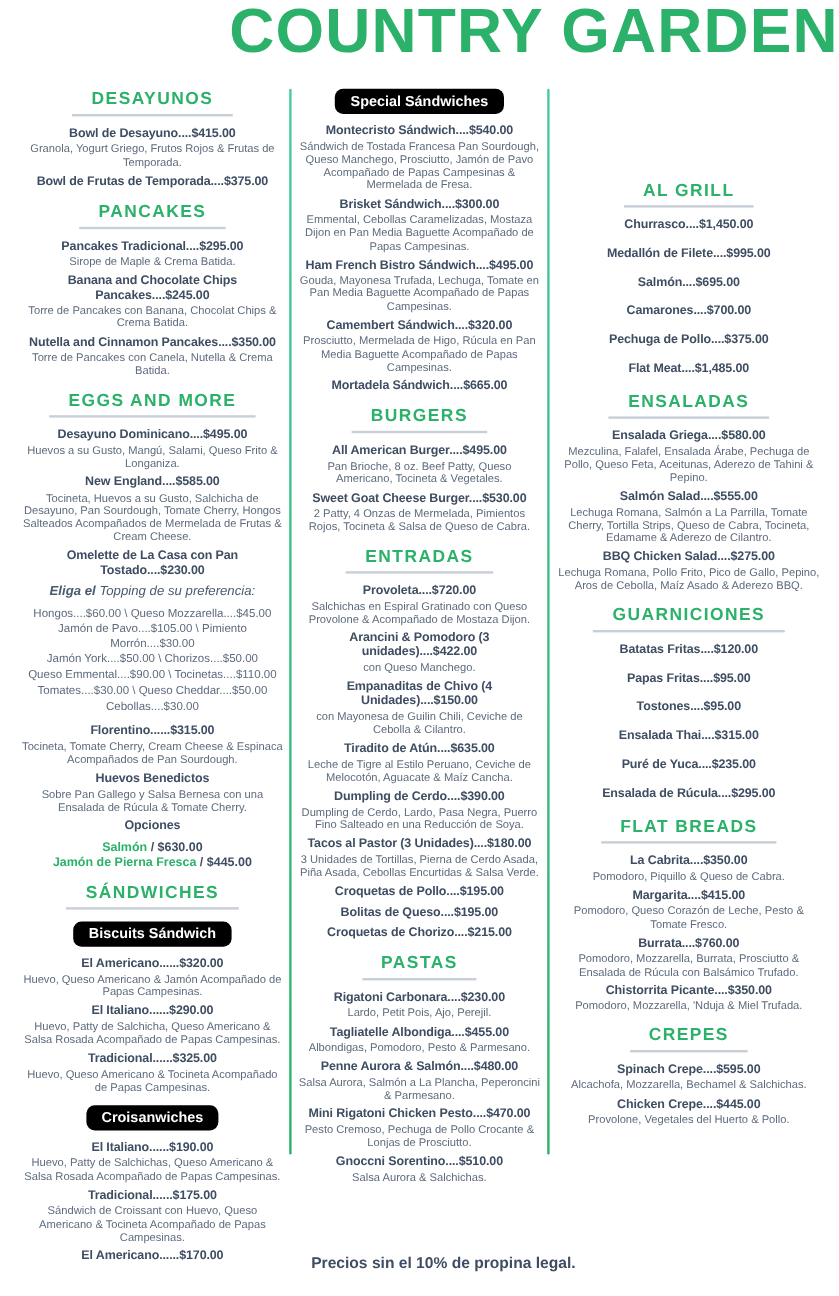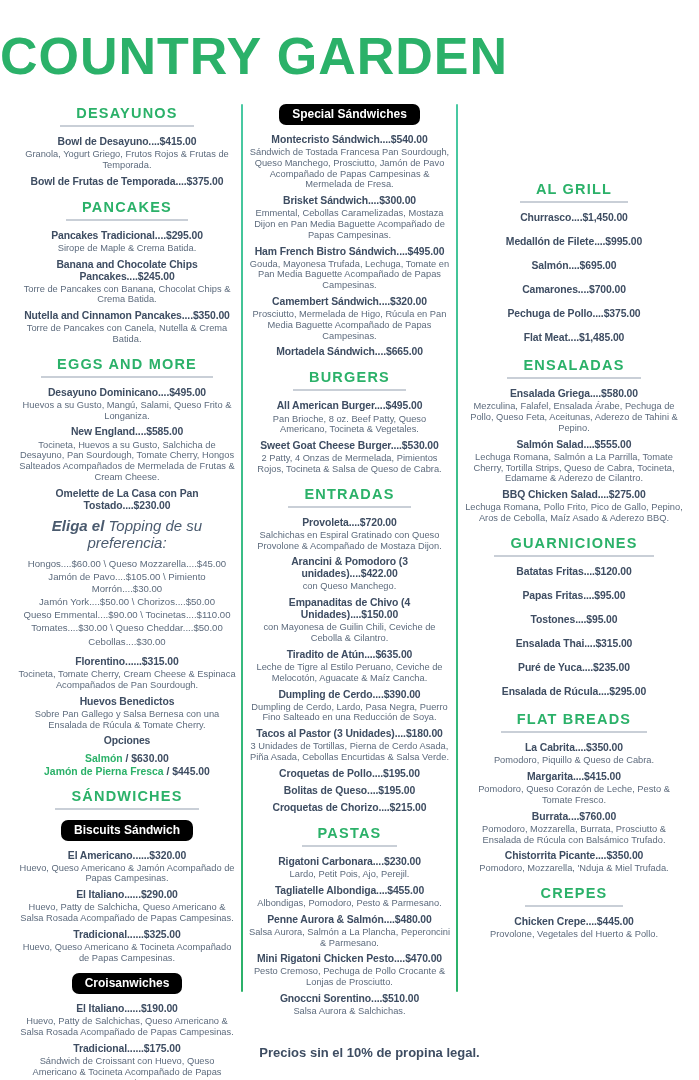--- a/index.html
+++ b/index.html
@@ -3,21 +3,21 @@
 <meta charset="utf-8">
 <style>
   html,body{margin:0;padding:0;}
   body{
     width:699px;height:1080px;position:relative;overflow:hidden;
     background:#ffffff;color:#3e4d62;
     font-family:"Liberation Sans",sans-serif;
     -webkit-font-smoothing:antialiased;
   }
   .title{
-    text-align:left;padding-top:30px;font-size:52px;font-weight:700;
+    text-align:right;font-size:52px;font-weight:700;
     color:#2bb169;letter-spacing:1px;line-height:1;
   }
   .menu{
     display:flex;justify-content:space-between;align-items:flex-start;
     padding:22px 14px 0 18px;
   }
   .col{text-align:center;}
   .col1{width:218px;}
   .col2{width:202px;}
   .col3{width:222px;padding-top:76px;}
@@ -33,21 +33,21 @@
   }
   .badge-wrap{margin-bottom:9px;}
   .badge{
     display:inline-block;background:#000000;color:#ffffff;font-weight:700;
     font-size:12px;padding:3px 13px 4px;border-radius:7px;
   }
   .item{margin-bottom:5px;}
   .spread .item{margin-bottom:12px;}
   .iname{font-weight:700;font-size:10.4px;letter-spacing:-0.1px;line-height:1.16;color:#3e4d62;}
   .idesc{font-size:9.3px;line-height:1.16;color:#5d6b7d;margin-top:1px;}
-  .note{font-size:15px;font-style:italic;color:#4a5a6e;margin:3px 0 7px;}
+  .note{font-size:11px;font-style:italic;color:#4a5a6e;margin:3px 0 7px;}
   .note .nb{font-weight:700;}
   .plain{font-size:9.6px;color:#5d6b7d;line-height:1.22;margin-bottom:1.5px;}
   .plain + .item{margin-top:9px;}
   .opt{font-size:10.4px;font-weight:700;margin-bottom:2px;color:#3e4d62;}
   .opt .g{color:#2bb169;}
   .footer{
     position:absolute;left:0;right:0;bottom:20px;text-align:center;
     font-weight:700;font-size:13px;color:#3e4d62;padding-left:40px;
   }
 </style>
@@ -319,20 +319,24 @@
           <div class="idesc">Pomodoro, Mozzarella, Burrata, Prosciutto &amp; Ensalada de Rúcula con Balsámico Trufado.</div>
         </div>
         <div class="item">
           <div class="iname">Chistorrita Picante....$350.00</div>
           <div class="idesc">Pomodoro, Mozzarella, 'Nduja &amp; Miel Trufada.</div>
         </div>
       </div>
       <div class="section">
         <div class="header-wrap"><div class="header-text">CREPES</div></div>
         <div class="item">
+          <div class="iname">Spinach Crepe....$595.00</div>
+          <div class="idesc">Alcachofa, Mozzarella, Bechamel &amp; Salchichas.</div>
+        </div>
+        <div class="item">
           <div class="iname">Chicken Crepe....$445.00</div>
           <div class="idesc">Provolone, Vegetales del Huerto &amp; Pollo.</div>
         </div>
       </div>
     </div>
 </div>
 
 <div class="footer">Precios sin el 10% de propina legal.</div>
 
 </body></html>

